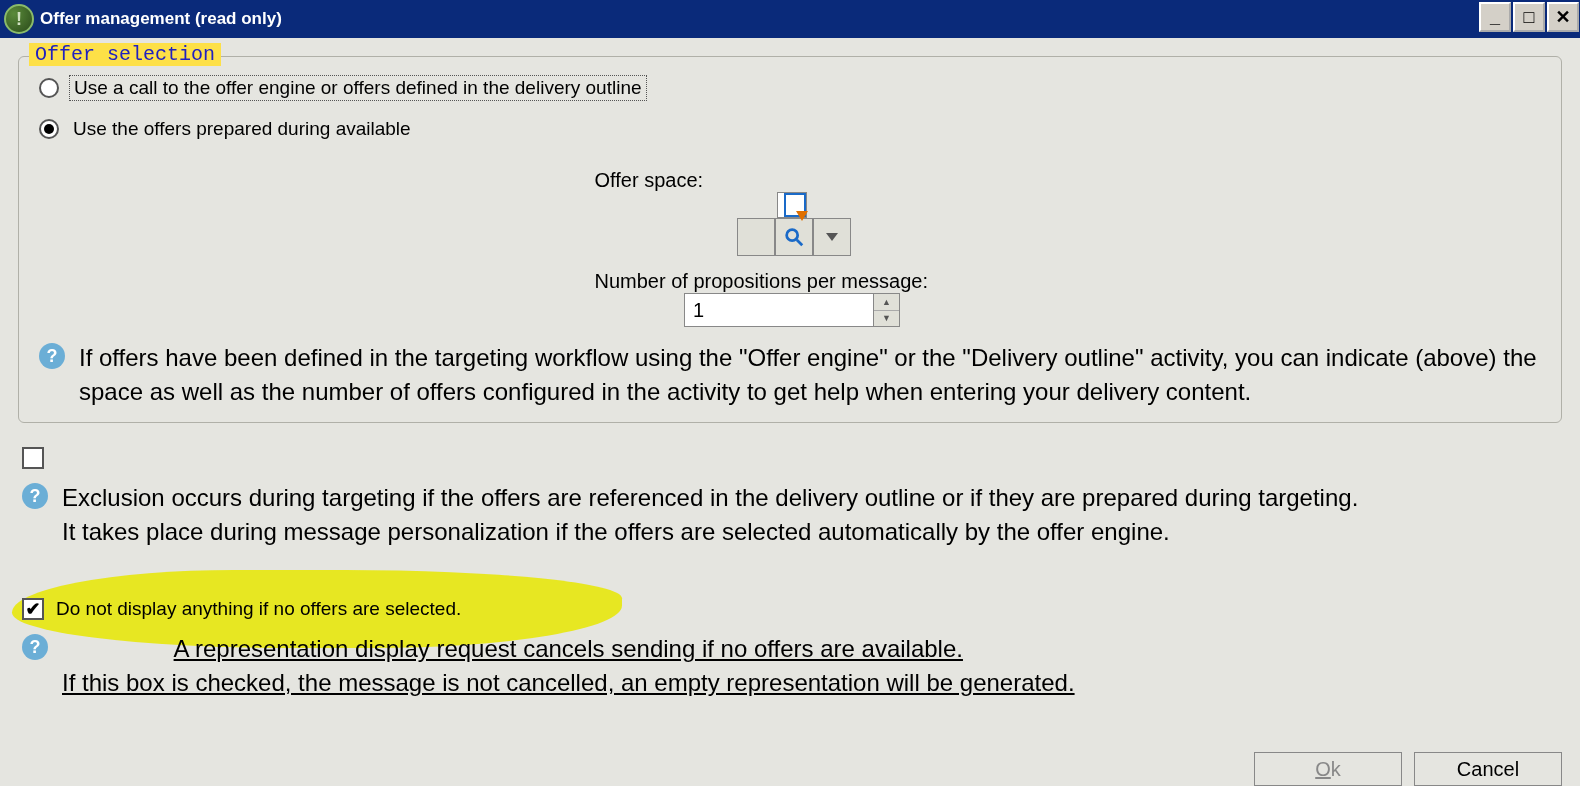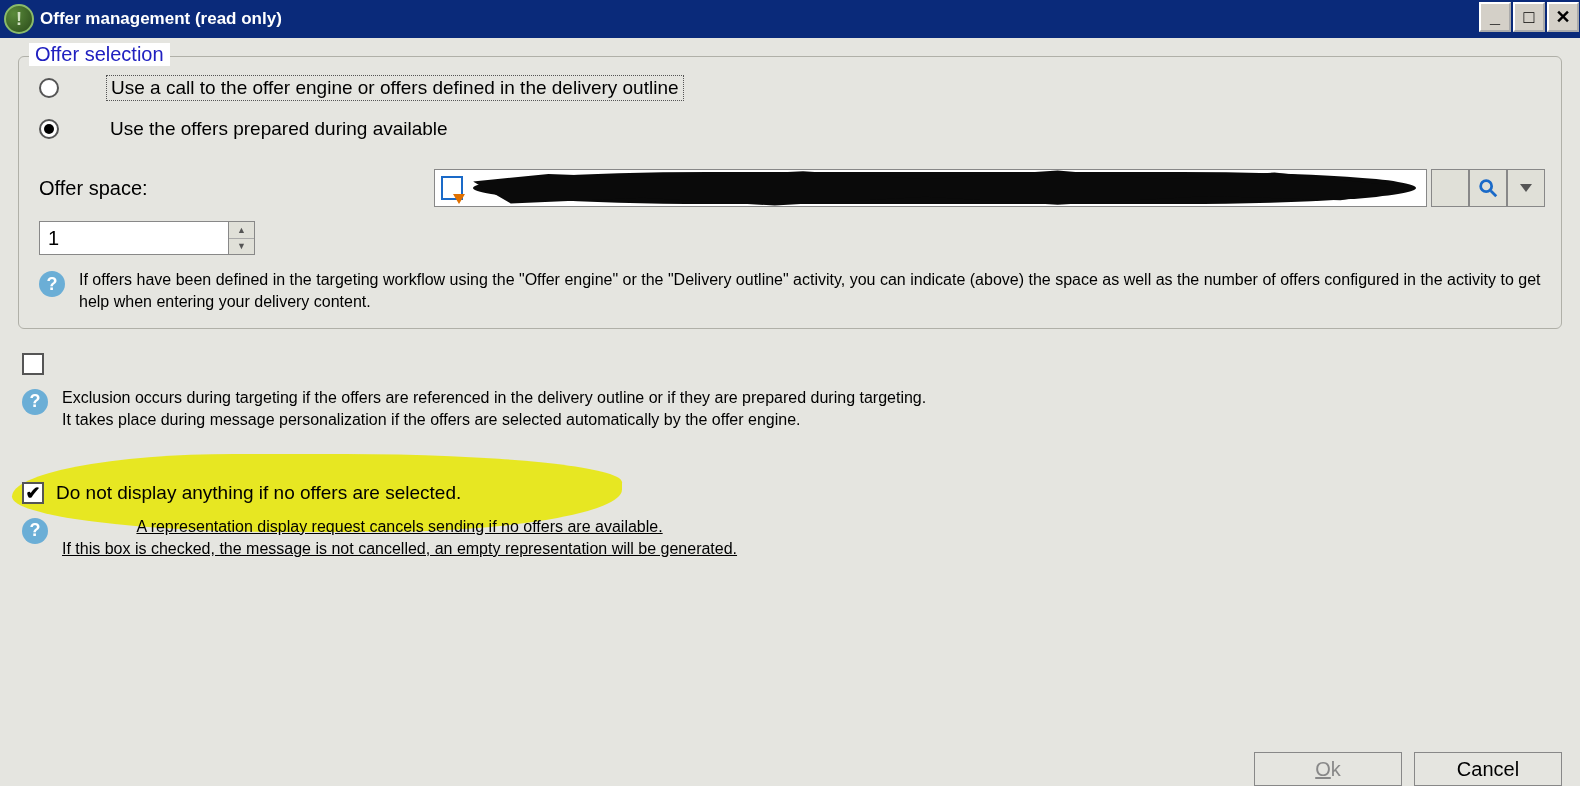--- a/index.html
+++ b/index.html
@@ -58,24 +58,25 @@
   border: 1px solid #b0b0a8;
   border-radius: 6px;
   padding: 18px 16px 14px 20px;
   margin-bottom: 24px;
   position: relative;
 }
 .legend {
   position: absolute;
   top: -14px;
   left: 10px;
-  background: #ffffff;
+  background: #fde047;
   padding: 0 6px;
   color: #2020c0;
   font-size: 20px;
+  font-family: Liberation Mono, monospace;
 }
 .radio-row {
   display: flex;
   align-items: center;
   margin-bottom: 16px;
 }
 .radio {
   width: 20px;
   height: 20px;
   border-radius: 50%;
@@ -89,30 +90,30 @@
 }
 .radio.selected::after {
   content: '';
   width: 10px;
   height: 10px;
   background: #000;
   border-radius: 50%;
 }
 .radio-label {
   padding: 1px 4px;
-  margin-left: 37px;
 }
 .radio-label.focused {
   border: 1px dotted #555;
 }
 .form-row {
   display: flex;
   align-items: center;
   margin-top: 28px;
   margin-bottom: 14px;
+  flex-direction: column;
 }
 .form-label { width: 395px; font-size: 20px; }
 .offer-space-field {
   flex: 1;
   height: 38px;
   background: #fff;
   border: 1px solid #888;
   position: relative;
   display: flex;
   align-items: center;
@@ -213,21 +214,21 @@
   color: #fff;
   font-weight: bold;
   font-size: 18px;
   display: flex;
   align-items: center;
   justify-content: center;
   margin-right: 14px;
   margin-top: 2px;
   flex-shrink: 0;
 }
-.help-text { font-size: 16px; line-height: 1.4; }
+.help-text { font-size: 24px; line-height: 1.4; }
 .check-row {
   display: flex;
   align-items: center;
   margin-bottom: 4px;
 }
 .checkbox {
   width: 22px;
   height: 22px;
   background: #fff;
   border: 2px solid #555;
@@ -322,20 +323,21 @@
               <line x1="15" y1="15" x2="21" y2="21" stroke="#1a6ac8" stroke-width="3"></line>
             </svg>
         </div>
         <div class="sq-btn">
             <div class="dd-arrow"></div>
           </div>
       </div>
     </div>
 
     <div class="form-row" style="margin-top:8px;">
+      <div class="form-label">Number of propositions per message:</div>
       <div class="spinner-wrap">
         <div class="num-input">1</div>
         <div class="spin-btns">
           <div class="spin-btn">▲</div>
           <div class="spin-btn">▼</div>
         </div>
       </div>
     </div>
 
     <div class="help-row">

